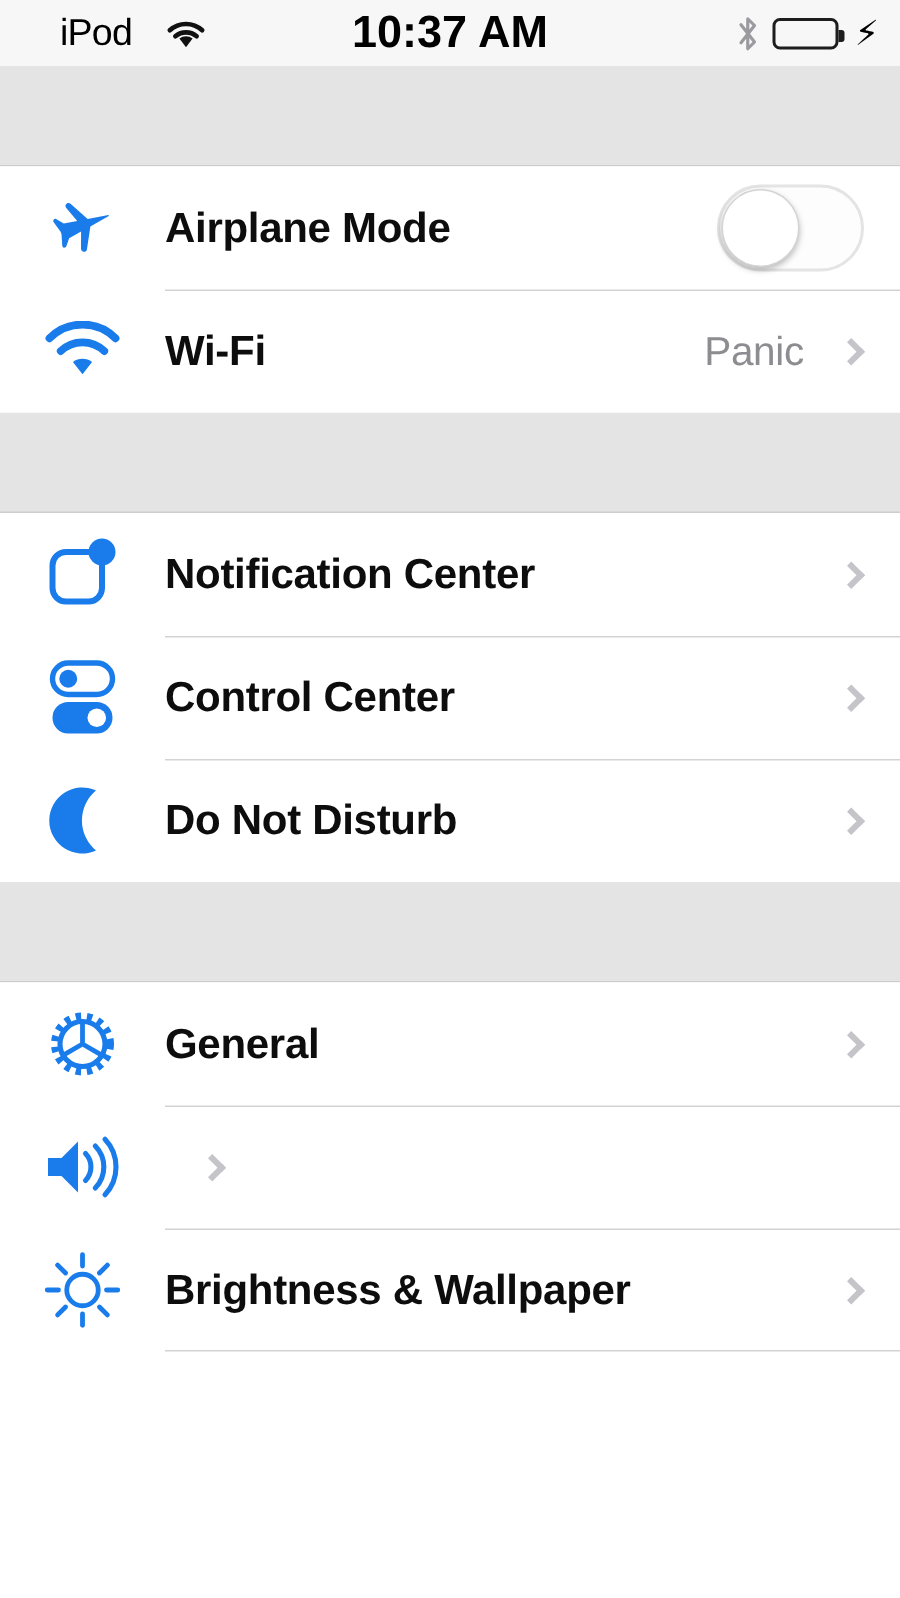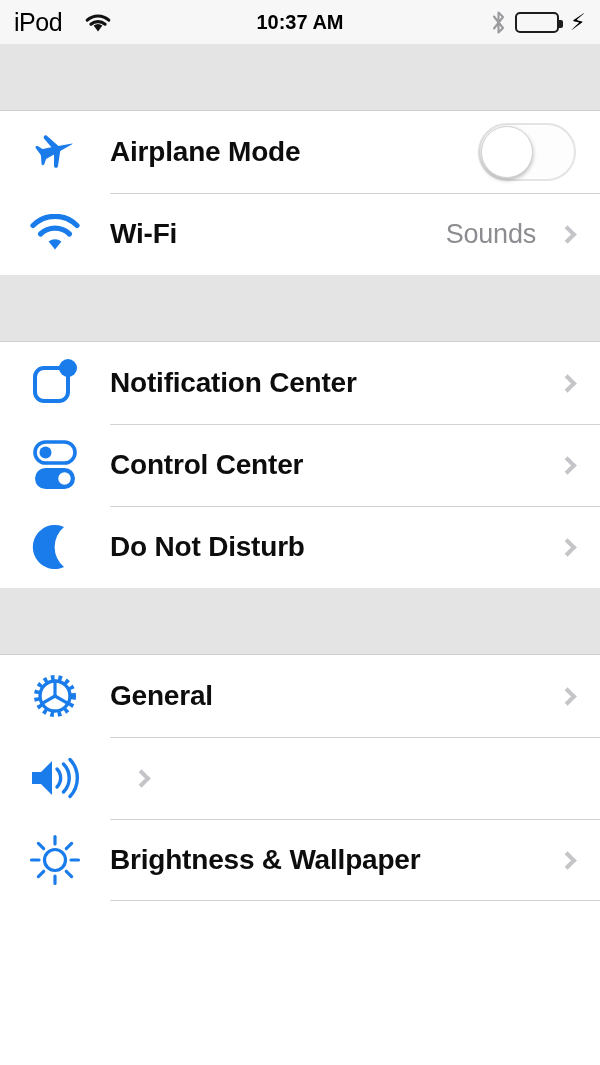--- a/index.html
+++ b/index.html
@@ -12,25 +12,25 @@
   #screen { position: relative; width: 600px; height: 1065px; background:#fff; }
 
   
   .statusbar {
     position: relative;
     height: 44px;
     background: #f7f7f7;
     display: flex; align-items: center;
     padding: 0 14px;
   }
-  .sb-left { display:flex; align-items:center; gap:22px; }
+  .sb-left { display:flex; align-items:center; gap:22px;margin-left:26px; }
   .sb-carrier { font-size: 25px; color:#000; letter-spacing:-0.5px; }
   .sb-center {
     position:absolute; left:0; right:0; text-align:center;
-    font-size: 20px; font-weight: bold; color:#000; pointer-events:none;
+    font-size: 30px; font-weight: bold; color:#000; pointer-events:none;
   }
   .sb-right { margin-left:auto; display:flex; align-items:center; gap:9px; }
 
   .battery {
     position: relative;
     width: 44px; height: 21px;
     border: 2px solid #1d1d1d;
     border-radius: 5px;
     padding: 2px;
   }
@@ -161,21 +161,21 @@
 
     <div class="row">
       <div class="icon-cell">
         <svg width="52" height="40" viewBox="0 0 52 40">
           <path d="M26 35.5 L19.6 27.4 A10.6 10.6 0 0 1 32.4 27.4 Z" fill="#1a7ceb"></path>
           <path d="M4 11.5 A31 31 0 0 1 48 11.5" stroke="#1a7ceb" stroke-width="5.2" fill="none" stroke-linecap="round"></path>
           <path d="M11.5 20 A21 21 0 0 1 40.5 20" stroke="#1a7ceb" stroke-width="5.2" fill="none" stroke-linecap="round"></path>
         </svg>
       </div>
       <span class="label">Wi-Fi</span>
-      <span class="value">Sounds</span>
+      <span class="value">Panic</span>
       <div class="chevron">
           <div class="chev"></div>
         </div>
     </div>
 
   </div>
 
   <div class="group-gap"></div>
   <div class="group">
 

